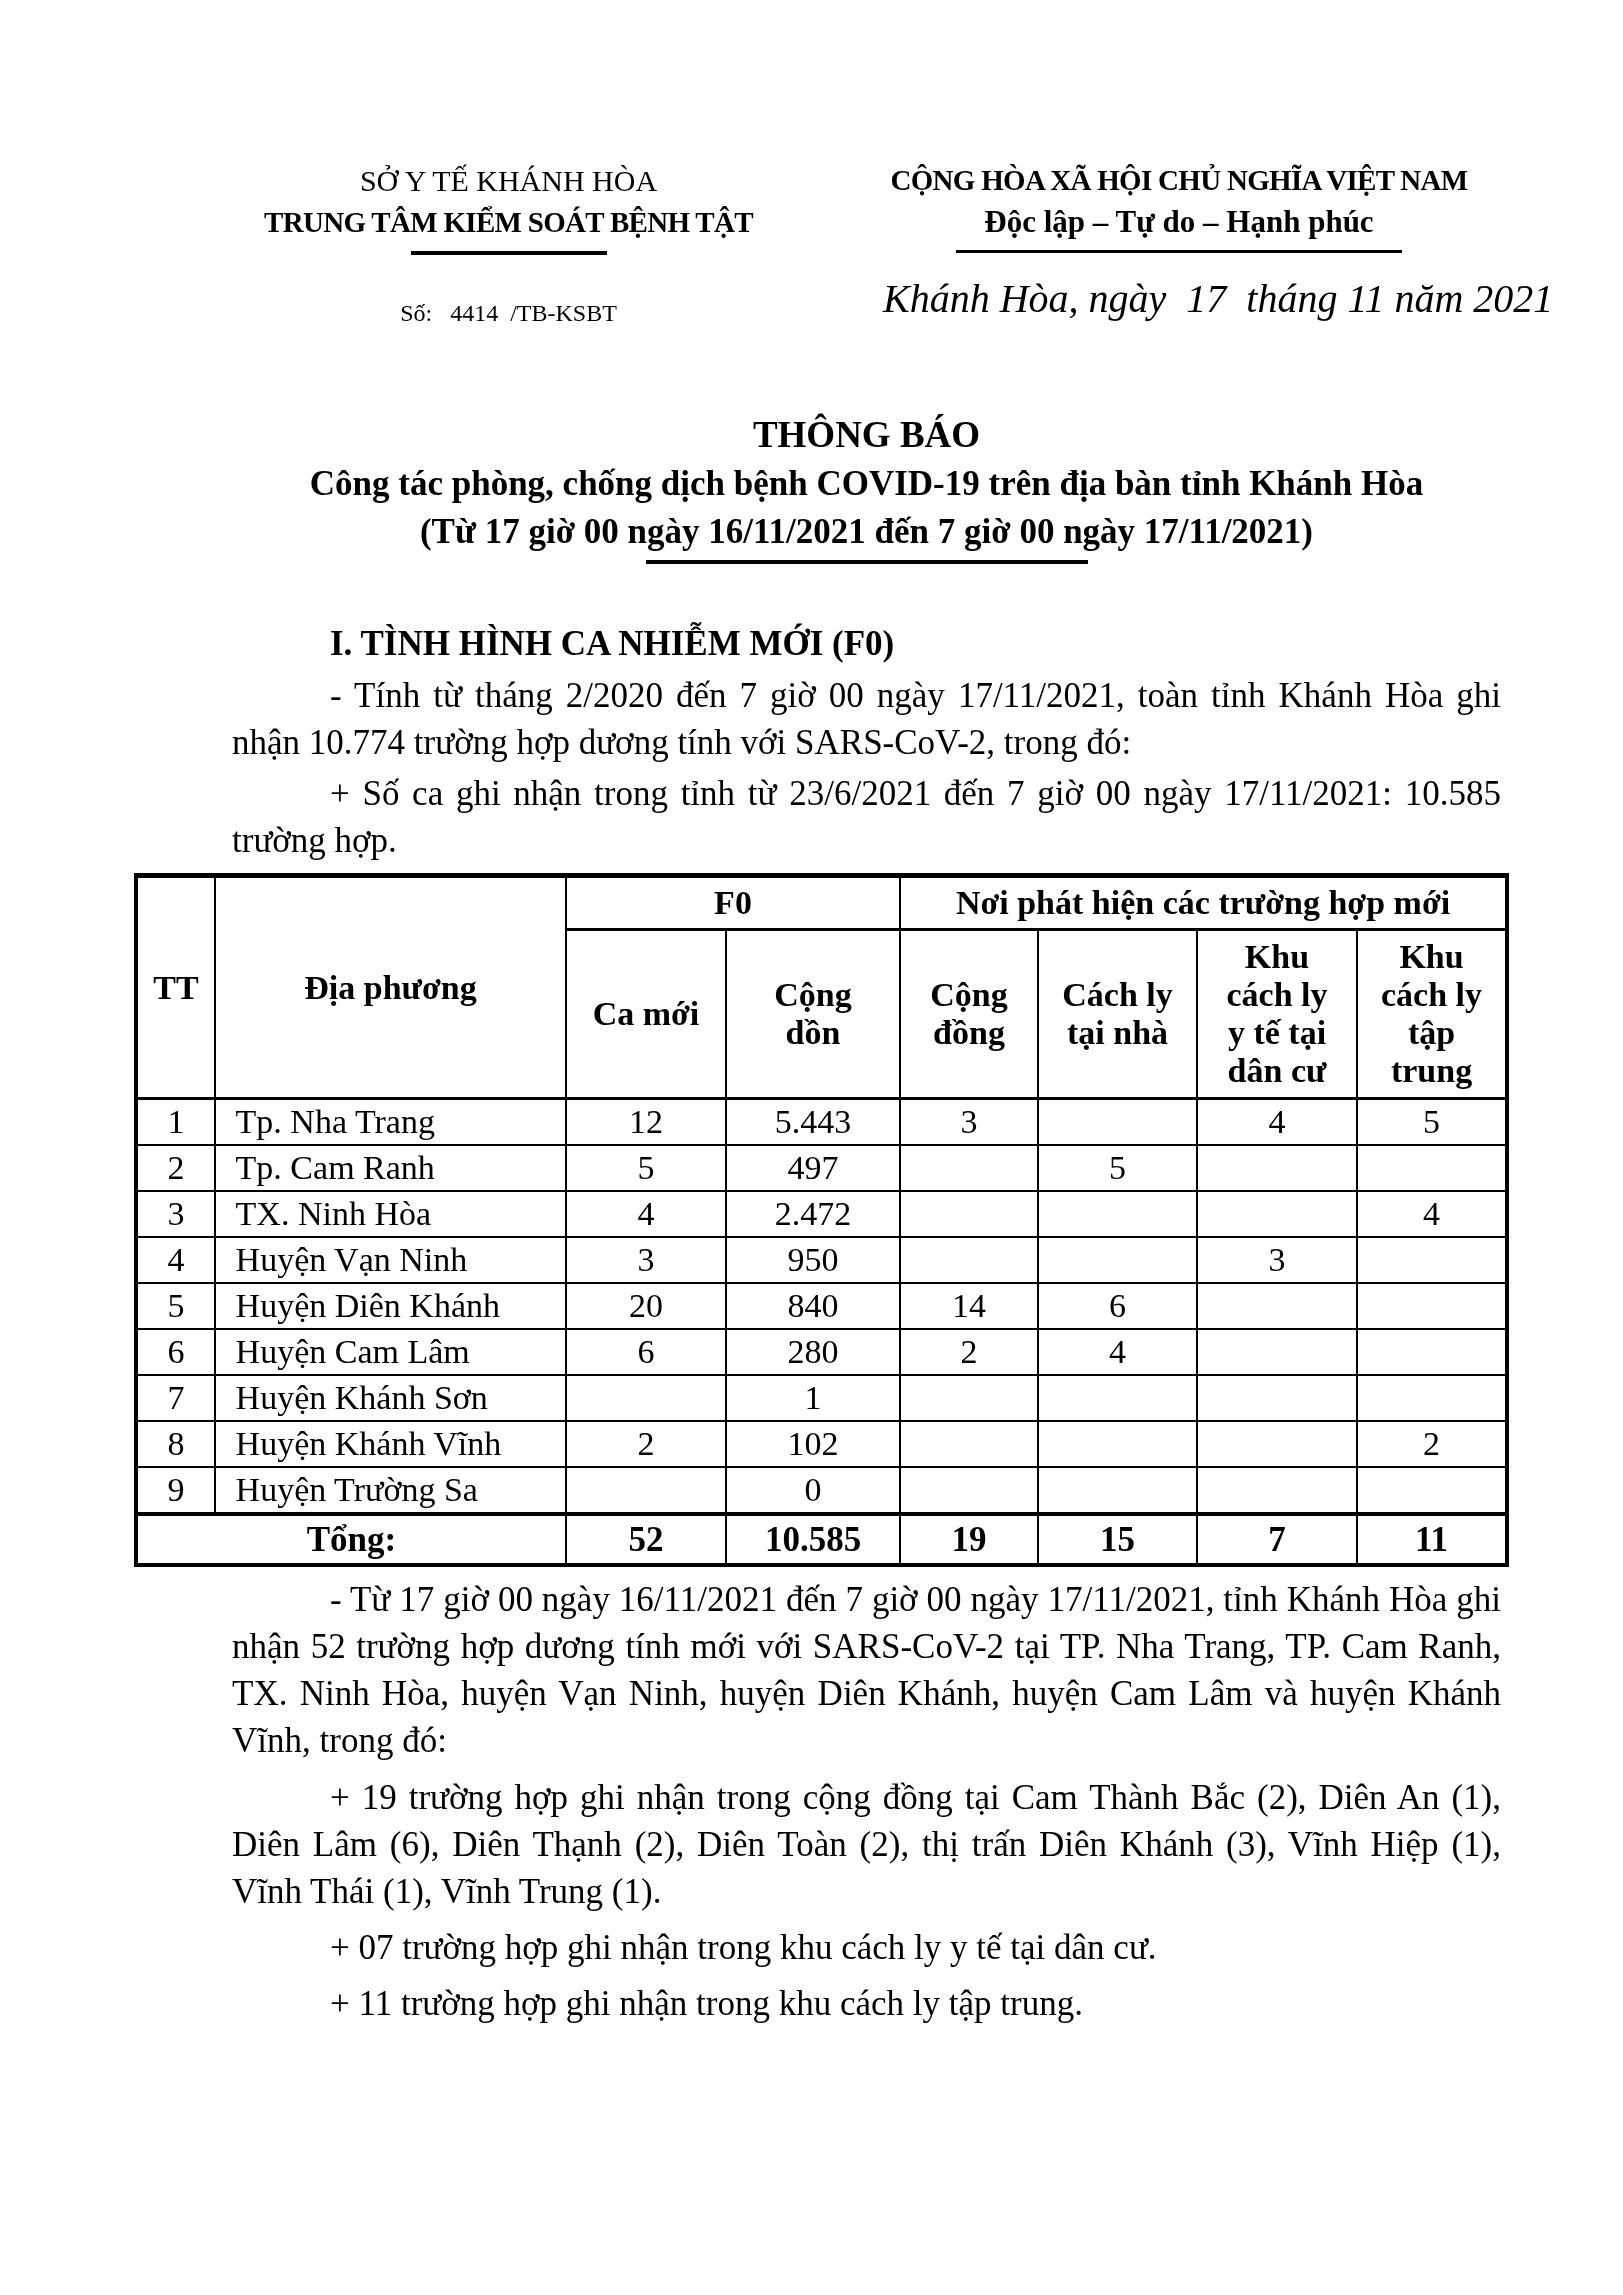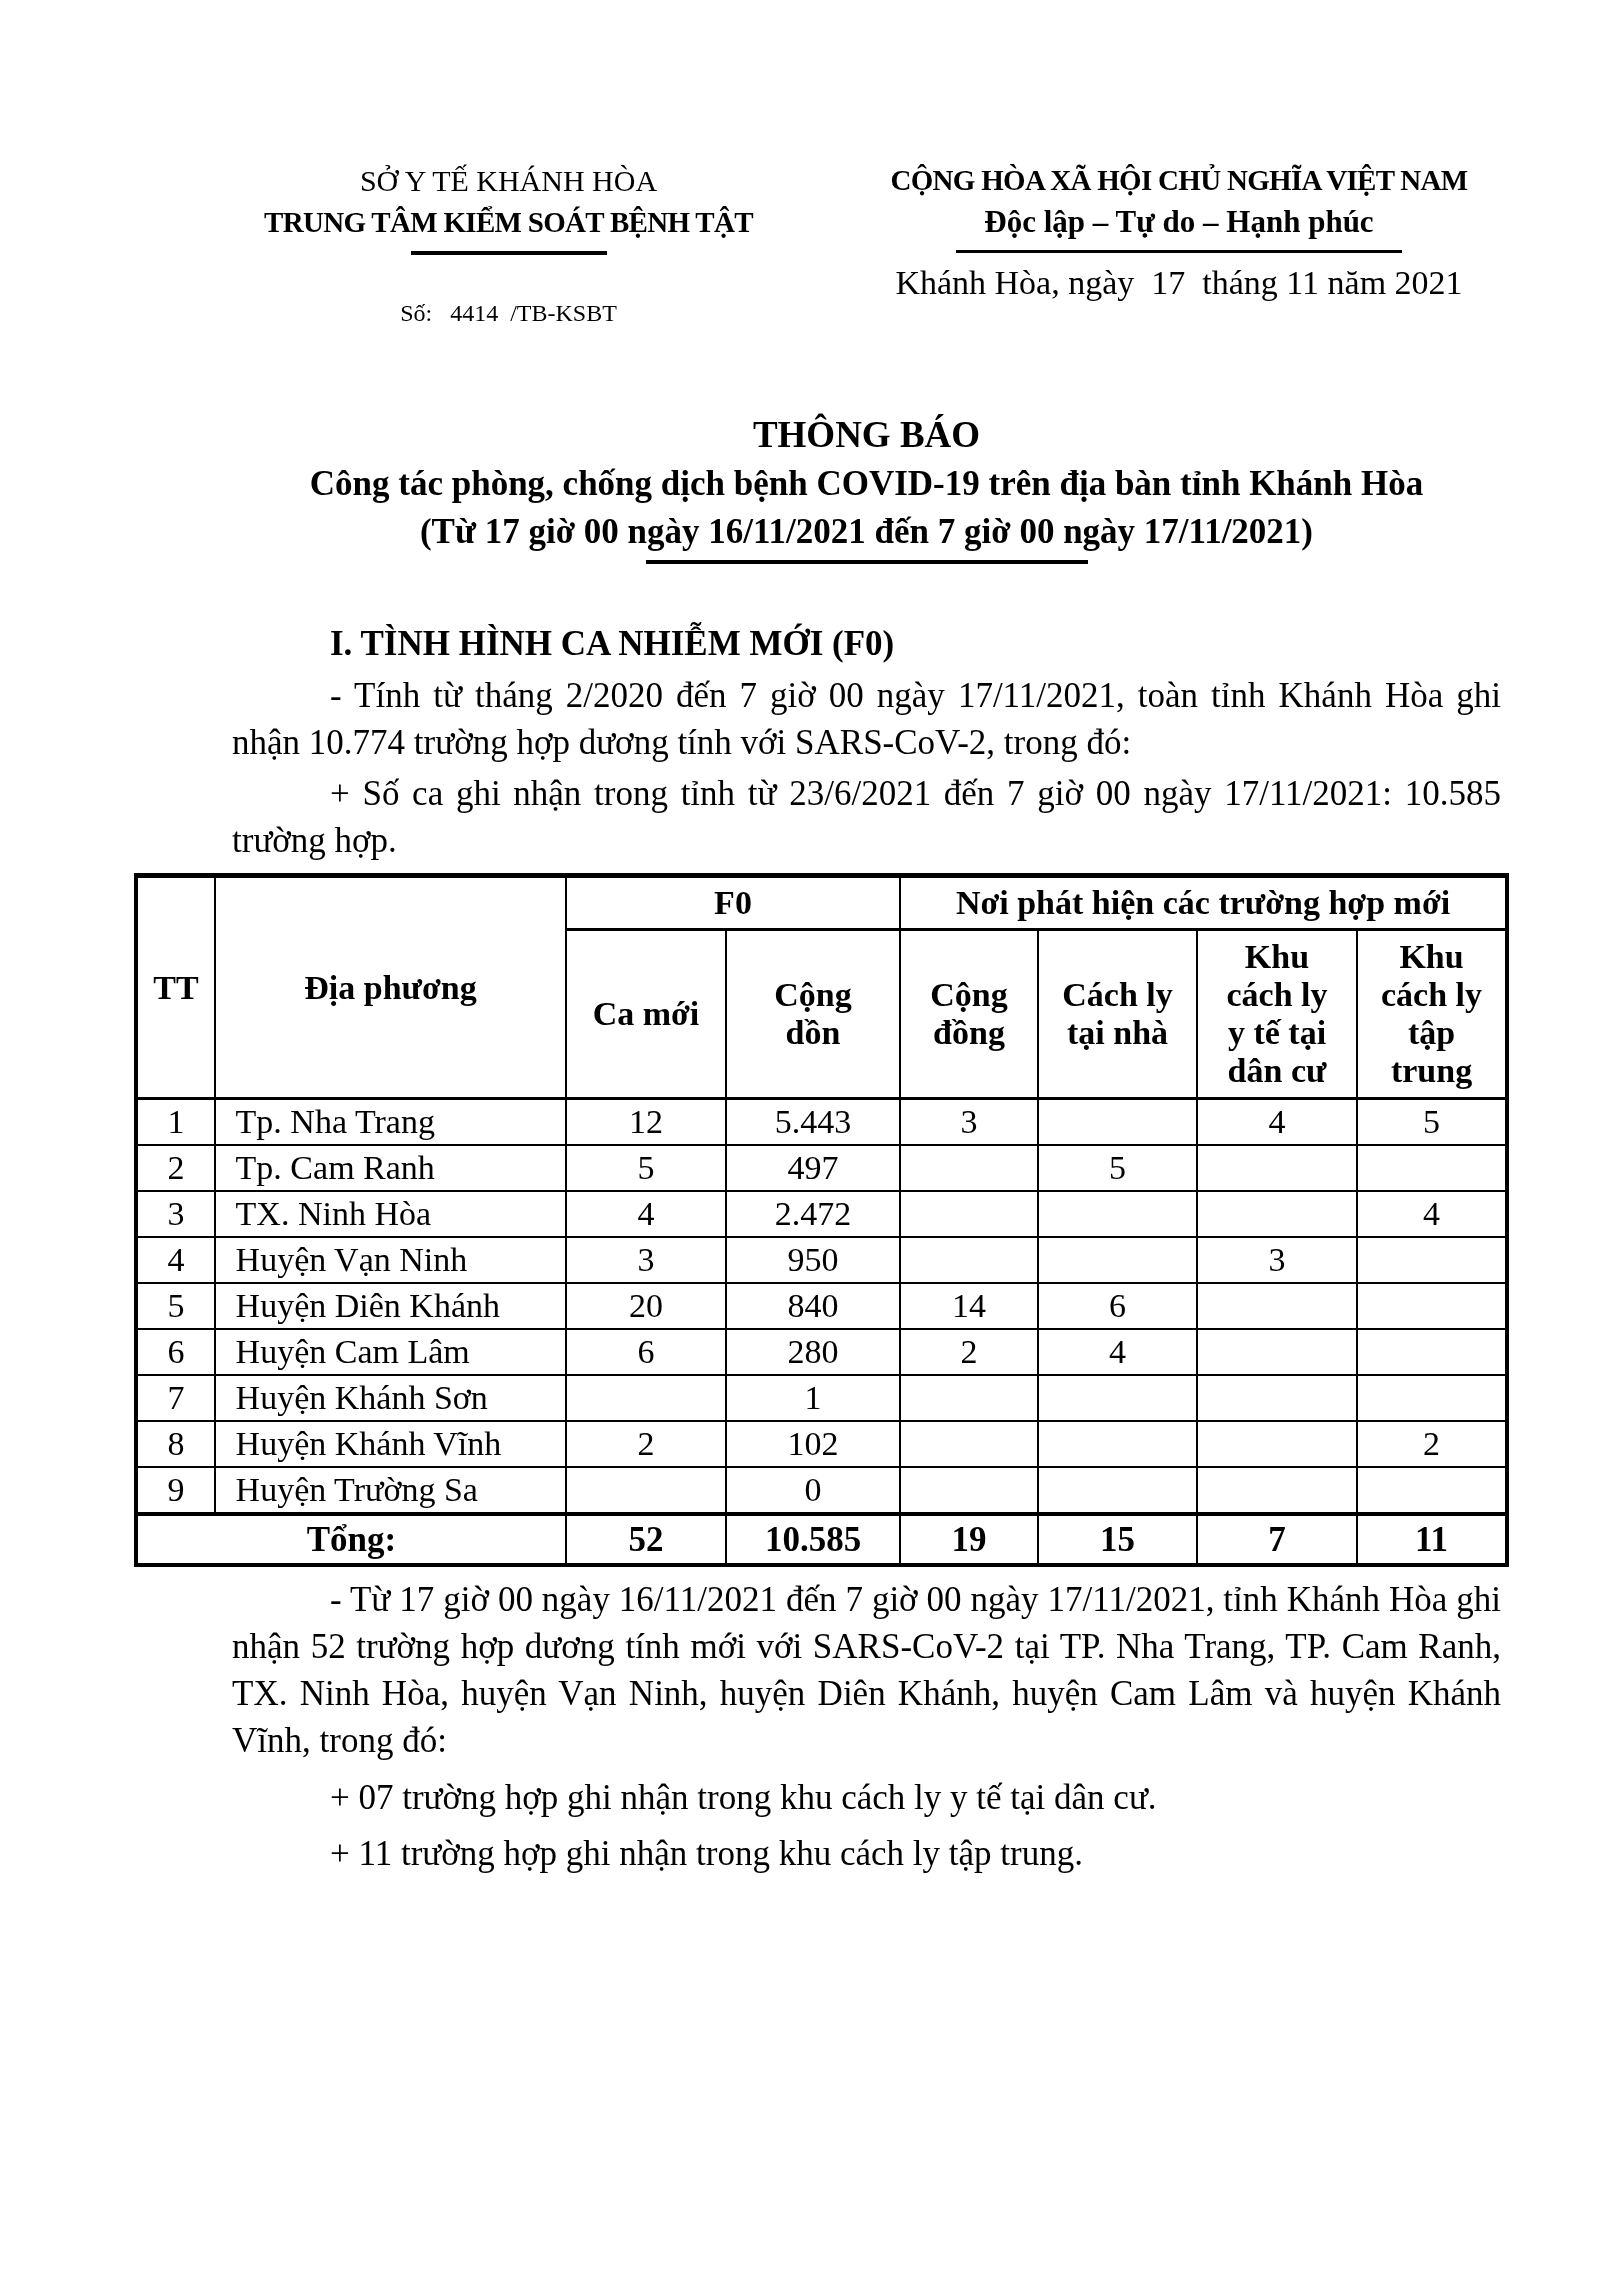--- a/index.html
+++ b/index.html
@@ -23,21 +23,21 @@
   .header-left  { width: 553px; text-align: center; }
   .header-right { width: 592px; margin-left: 98px; text-align: center; }
   .org-parent   { font-size: 30px; line-height: 41px; white-space: nowrap; }
   .org-name     { font-size: 29px; line-height: 42px; font-weight: bold; letter-spacing: -0.7px; white-space: nowrap; }
   .motto-1      { font-size: 29px; line-height: 41px; font-weight: bold; letter-spacing: -0.7px; white-space: nowrap; }
   .motto-2      { font-size: 31px; line-height: 42px; font-weight: bold; white-space: nowrap; }
   .rule         { height: 3.9px; background: #000; margin: 7.9px auto 0; }
   .rule-left    { width: 196px; }
   .rule-right   { width: 446px; margin-top: 6.5px; }
   .doc-number   { margin-top: 39px; font-size: 24px; line-height: 39px; white-space: pre; }
-  .place-date   { margin-top: 10px; font-size: 34px; line-height: 39px; white-space: pre; }
+  .place-date   { margin-top: 26px; font-size: 40px; line-height: 39px; font-style: italic; white-space: pre; }
   
   .title-block  { margin-top: 77px; text-align: center; }
   .title-1      { font-size: 37px; line-height: 50px; font-weight: bold; }
   .title-2      { font-size: 35px; line-height: 48px; font-weight: bold; white-space: nowrap; }
   .title-3      { font-size: 35px; line-height: 48px; font-weight: bold; }
   .title-rule   { width: 442px; height: 4.6px; background: #000; margin: 3.9px auto 0; }
   
   .section-heading {
     margin-top: 56px;
     padding-left: 98px;
@@ -242,18 +242,19 @@
           <td>10.585</td>
           <td>19</td>
           <td>15</td>
           <td>7</td>
           <td>11</td>
         </tr>
       </tbody>
     </table>
 
     <p class="para spaced">- Từ 17 giờ 00 ngày 16/11/2021 đến 7 giờ 00 ngày 17/11/2021, tỉnh Khánh Hòa ghi nhận 52 trường hợp dương tính mới với SARS-CoV-2 tại TP. Nha Trang, TP. Cam Ranh, TX. Ninh Hòa, huyện Vạn Ninh, huyện Diên Khánh, huyện Cam Lâm và huyện Khánh Vĩnh, trong đó:</p>
+    <p class="para spaced">+ 19 trường hợp ghi nhận trong cộng đồng tại Cam Thành Bắc (2), Diên An (1), Diên Lâm (6), Diên Thạnh (2), Diên Toàn (2), thị trấn Diên Khánh (3), Vĩnh Hiệp (1), Vĩnh Thái (1), Vĩnh Trung (1).</p>
     <p class="para spaced">+ 07 trường hợp ghi nhận trong khu cách ly y tế tại dân cư.</p>
     <p class="para spaced">+ 11 trường hợp ghi nhận trong khu cách ly tập trung.</p>
 
   </div>
 </div>
 
 
 </body></html>

